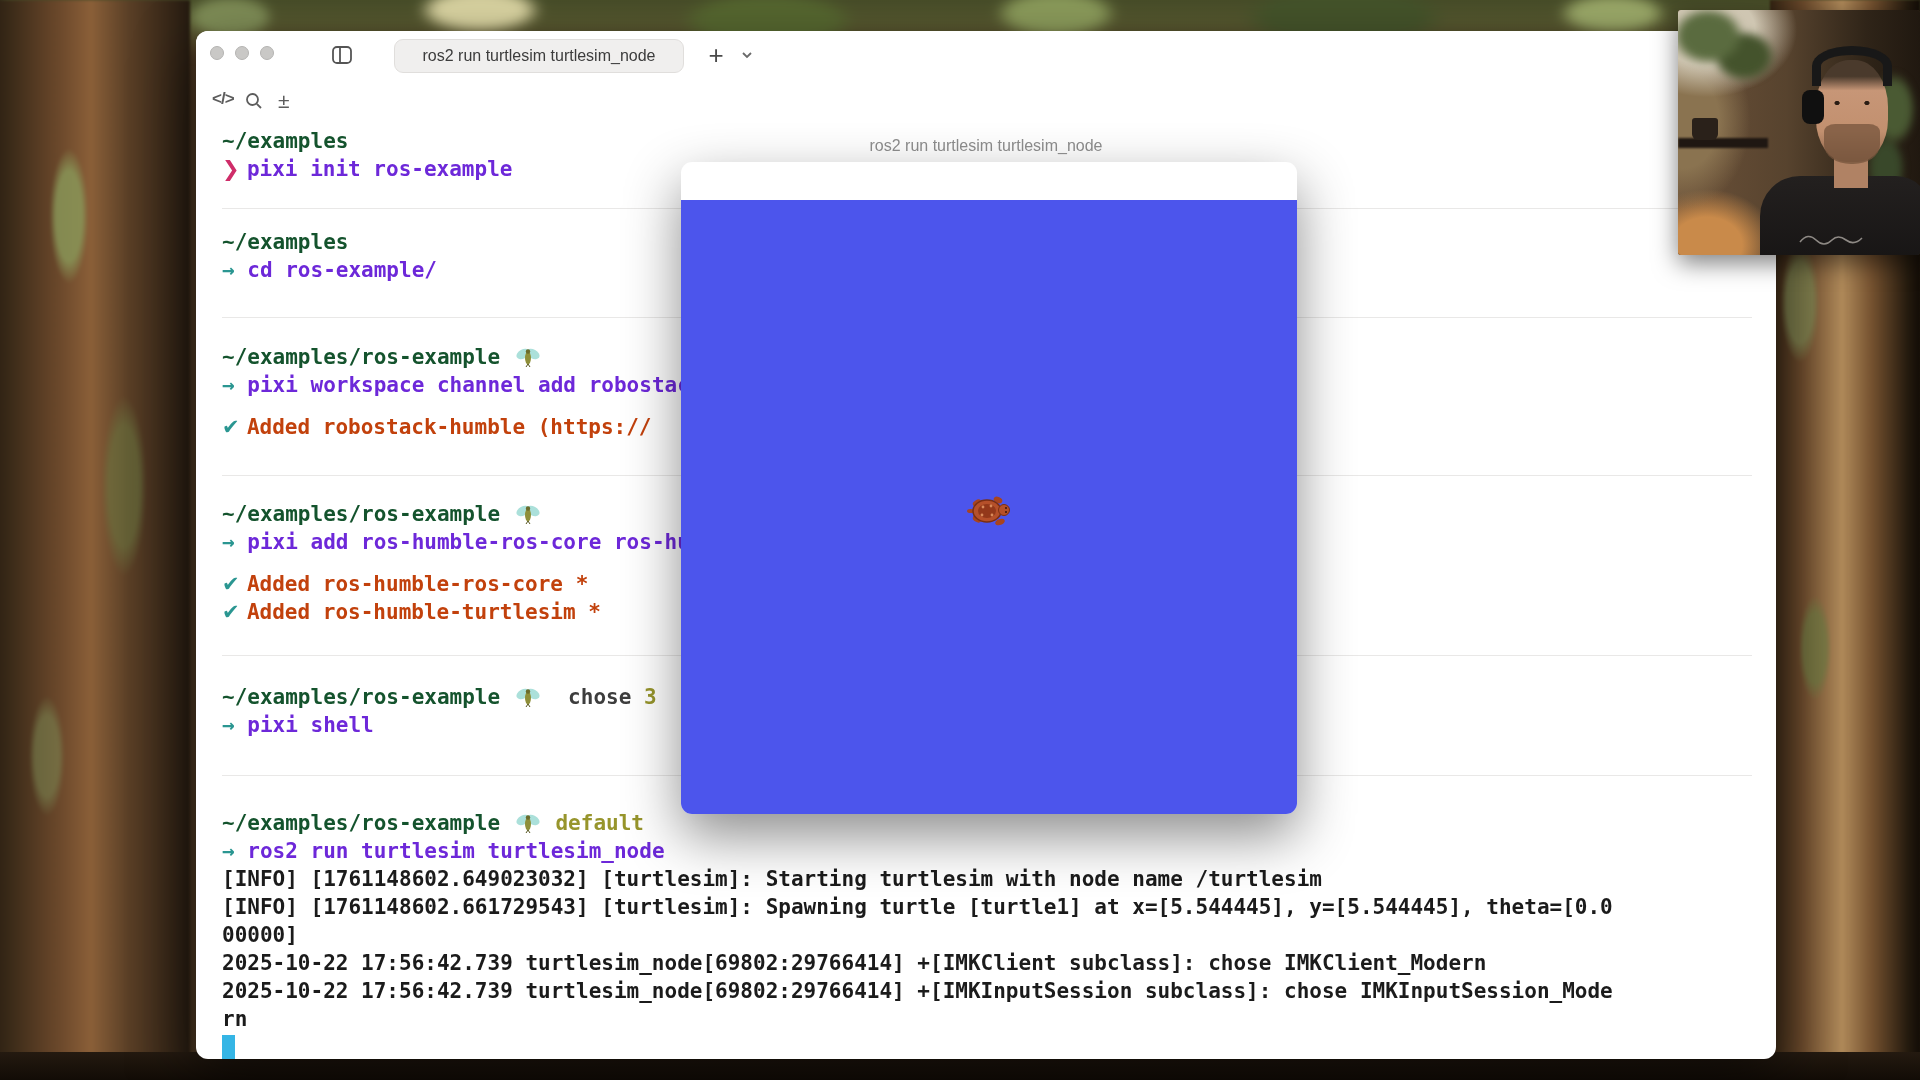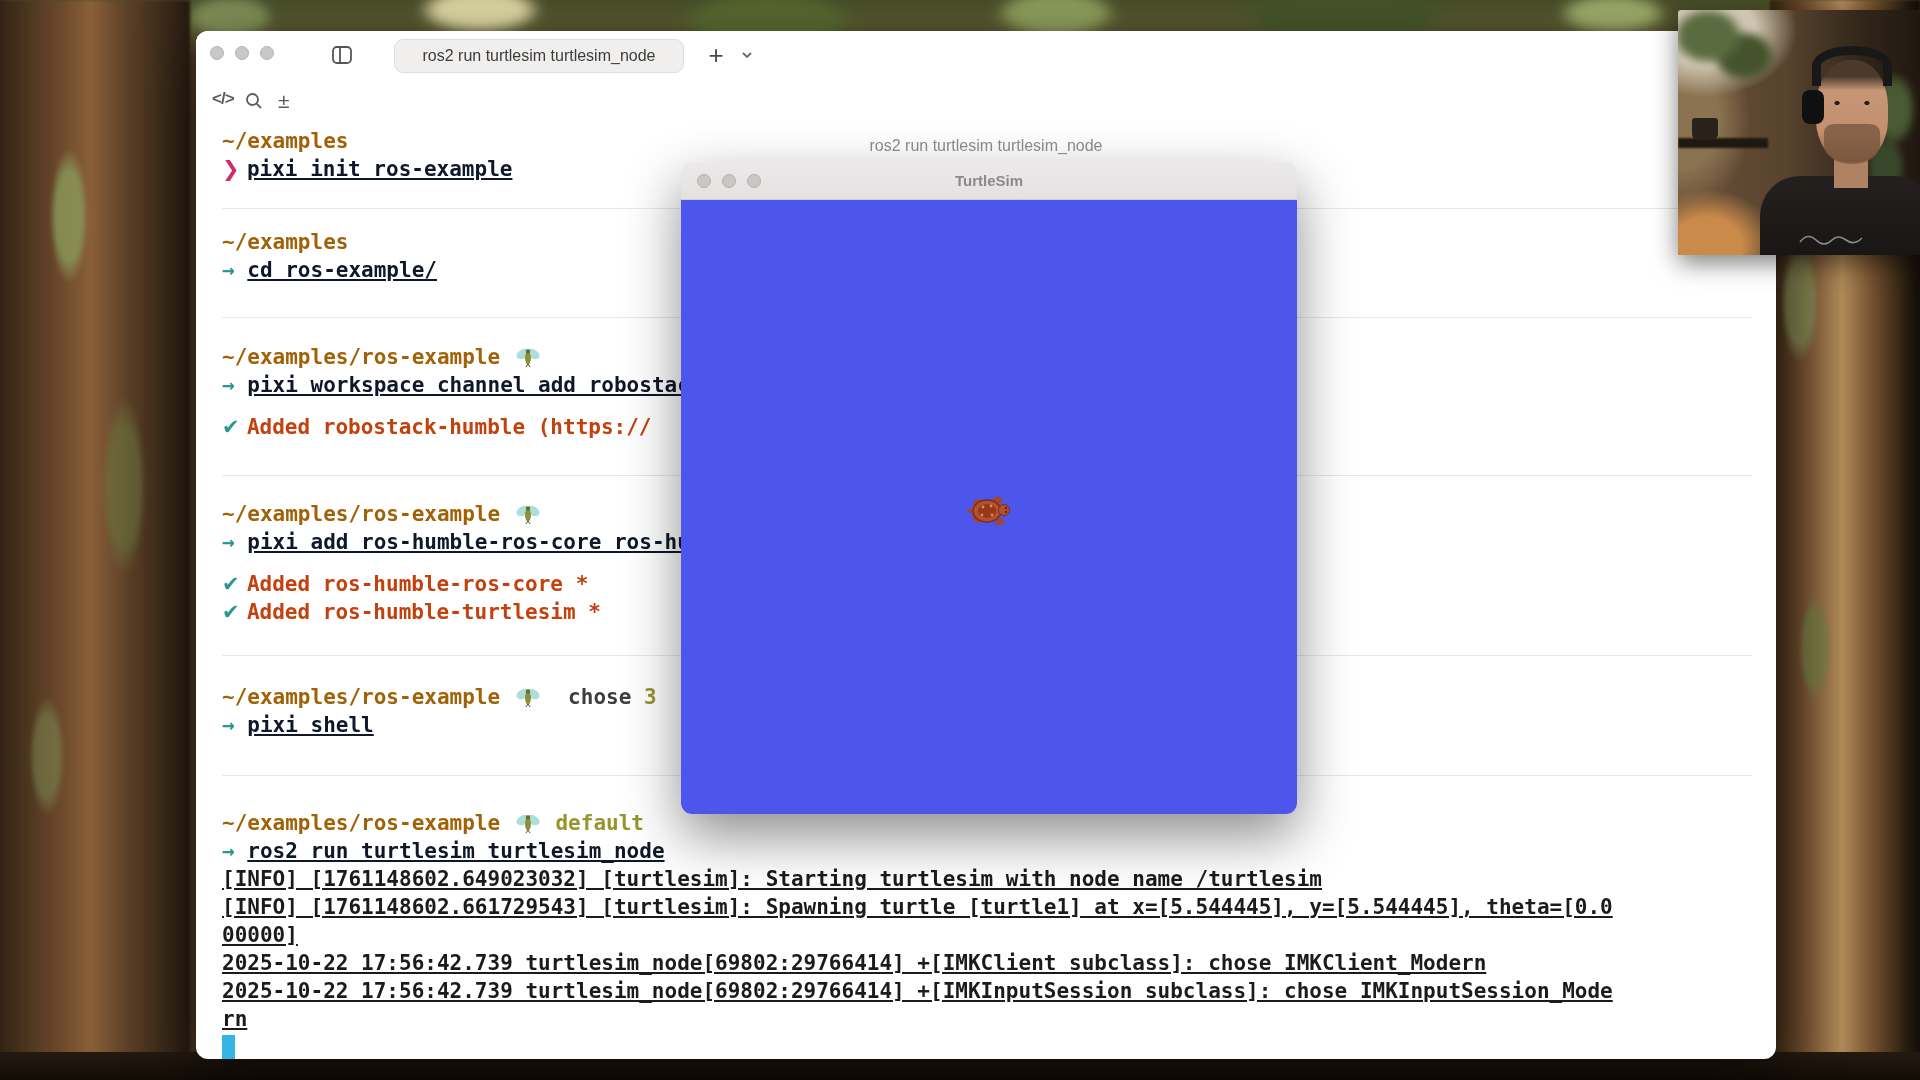--- a/index.html
+++ b/index.html
@@ -54,27 +54,27 @@
   .ico-pm { left:82px; font-size:21px; color:#5d5d5d; }
   .block-header { position:absolute; left:0; top:58px; width:100%; text-align:center;
     font-size:16px; color:#8e8e8e; }
 
   
   .content { position:absolute; left:26px; top:96px; right:24px; bottom:0;
     font-family:"DejaVu Sans Mono",monospace; font-size:21px; line-height:28px;
     font-weight:bold; white-space:pre; overflow:hidden; }
   .block.divided { border-top:1px solid #e9e8e7; }
   .tline { height:28px; display:flex; align-items:center; }
-  .seg-path { color:#a16207; }
+  .seg-path { color:#14532d; }
   .seg-pp   { color:#cf2d69; font-family:"DejaVu Sans","DejaVu Sans Mono",monospace; }
   .seg-pt   { color:#2a9691; }
   .seg-check{ color:#2a9691; font-family:"DejaVu Sans","DejaVu Sans Mono",monospace; }
-  .seg-cmd  { color:#0f172a;text-decoration:underline; }
+  .seg-cmd  { color:#6d28d9; }
   .seg-out  { color:#c2410c; }
-  .seg-log  { color:#1b1b1b;text-decoration:underline; }
+  .seg-log  { color:#1b1b1b; }
   .seg-env  { color:#97952c; }
   .seg-took { color:#3d3d3d; }
   .seg-num  { color:#97952c; }
   .fly { margin:0 2px; }
   .cursor { display:inline-block; width:13px; height:25px; background:#35b5e5; }
 
   
   .turtlesim { position:absolute; left:681px; top:162px; width:616px; height:652px;
     border-radius:11px; overflow:hidden; box-shadow:0 22px 55px rgba(0,0,0,.45); }
   .ts-titlebar { position:absolute; left:0; top:0; width:100%; height:38px;
@@ -188,26 +188,20 @@
     <ellipse cx="8" cy="8" rx="7" ry="4.5" fill="#a7ded8" opacity=".95" transform="rotate(-28 8 8)"></ellipse>
     <ellipse cx="18" cy="8" rx="7" ry="4.5" fill="#a7ded8" opacity=".95" transform="rotate(28 18 8)"></ellipse>
     <ellipse cx="13" cy="12" rx="3" ry="6.5" fill="#8f8f3a"></ellipse>
     <circle cx="13" cy="5.5" r="2.2" fill="#6b6b2a"></circle>
     <line x1="13" y1="18" x2="11" y2="21" stroke="#55551f" stroke-width="1"></line>
     <line x1="13" y1="18" x2="15" y2="21" stroke="#55551f" stroke-width="1"></line>
   </svg><span class="seg-out"> </span><span class="seg-env">default</span></div><div class="tline"><span class="seg-pt">→ </span><span class="seg-cmd">ros2 run turtlesim turtlesim_node</span></div><div class="tline"><span class="seg-log">[INFO] [1761148602.649023032] [turtlesim]: Starting turtlesim with node name /turtlesim</span></div><div class="tline"><span class="seg-log">[INFO] [1761148602.661729543] [turtlesim]: Spawning turtle [turtle1] at x=[5.544445], y=[5.544445], theta=[0.0</span></div><div class="tline"><span class="seg-log">00000]</span></div><div class="tline"><span class="seg-log">2025-10-22 17:56:42.739 turtlesim_node[69802:29766414] +[IMKClient subclass]: chose IMKClient_Modern</span></div><div class="tline"><span class="seg-log">2025-10-22 17:56:42.739 turtlesim_node[69802:29766414] +[IMKInputSession subclass]: chose IMKInputSession_Mode</span></div><div class="tline"><span class="seg-log">rn</span></div><div class="tline"><span class="cursor"></span></div></div></div>
 </div>
 
 <div class="turtlesim">
-  <div class="ts-titlebar">
-    <div class="ts-tl t1"></div>
-    <div class="ts-tl t2"></div>
-    <div class="ts-tl t3"></div>
-    <div class="ts-title">TurtleSim</div>
-  </div>
   <div class="ts-canvas">
     <svg class="turtle" width="46" height="38" viewBox="0 0 46 38">
       <ellipse cx="10" cy="11" rx="4.5" ry="3" fill="#a8441f" transform="rotate(-30 10 11)"></ellipse>
       <ellipse cx="10" cy="27" rx="4.5" ry="3" fill="#a8441f" transform="rotate(30 10 27)"></ellipse>
       <ellipse cx="31" cy="8" rx="4.5" ry="3" fill="#a8441f" transform="rotate(25 31 8)"></ellipse>
       <ellipse cx="33" cy="30" rx="5" ry="3" fill="#a8441f" transform="rotate(-20 33 30)"></ellipse>
       <ellipse cx="3.5" cy="19" rx="3.5" ry="2" fill="#a8441f"></ellipse>
       <ellipse cx="20" cy="19" rx="14" ry="11" fill="#b5502a" stroke="#7a2f12" stroke-width="1.5"></ellipse>
       <ellipse cx="20" cy="19" rx="9" ry="7" fill="#93381a"></ellipse>
       <circle cx="16" cy="15" r="1.4" fill="#d98a5a"></circle>

